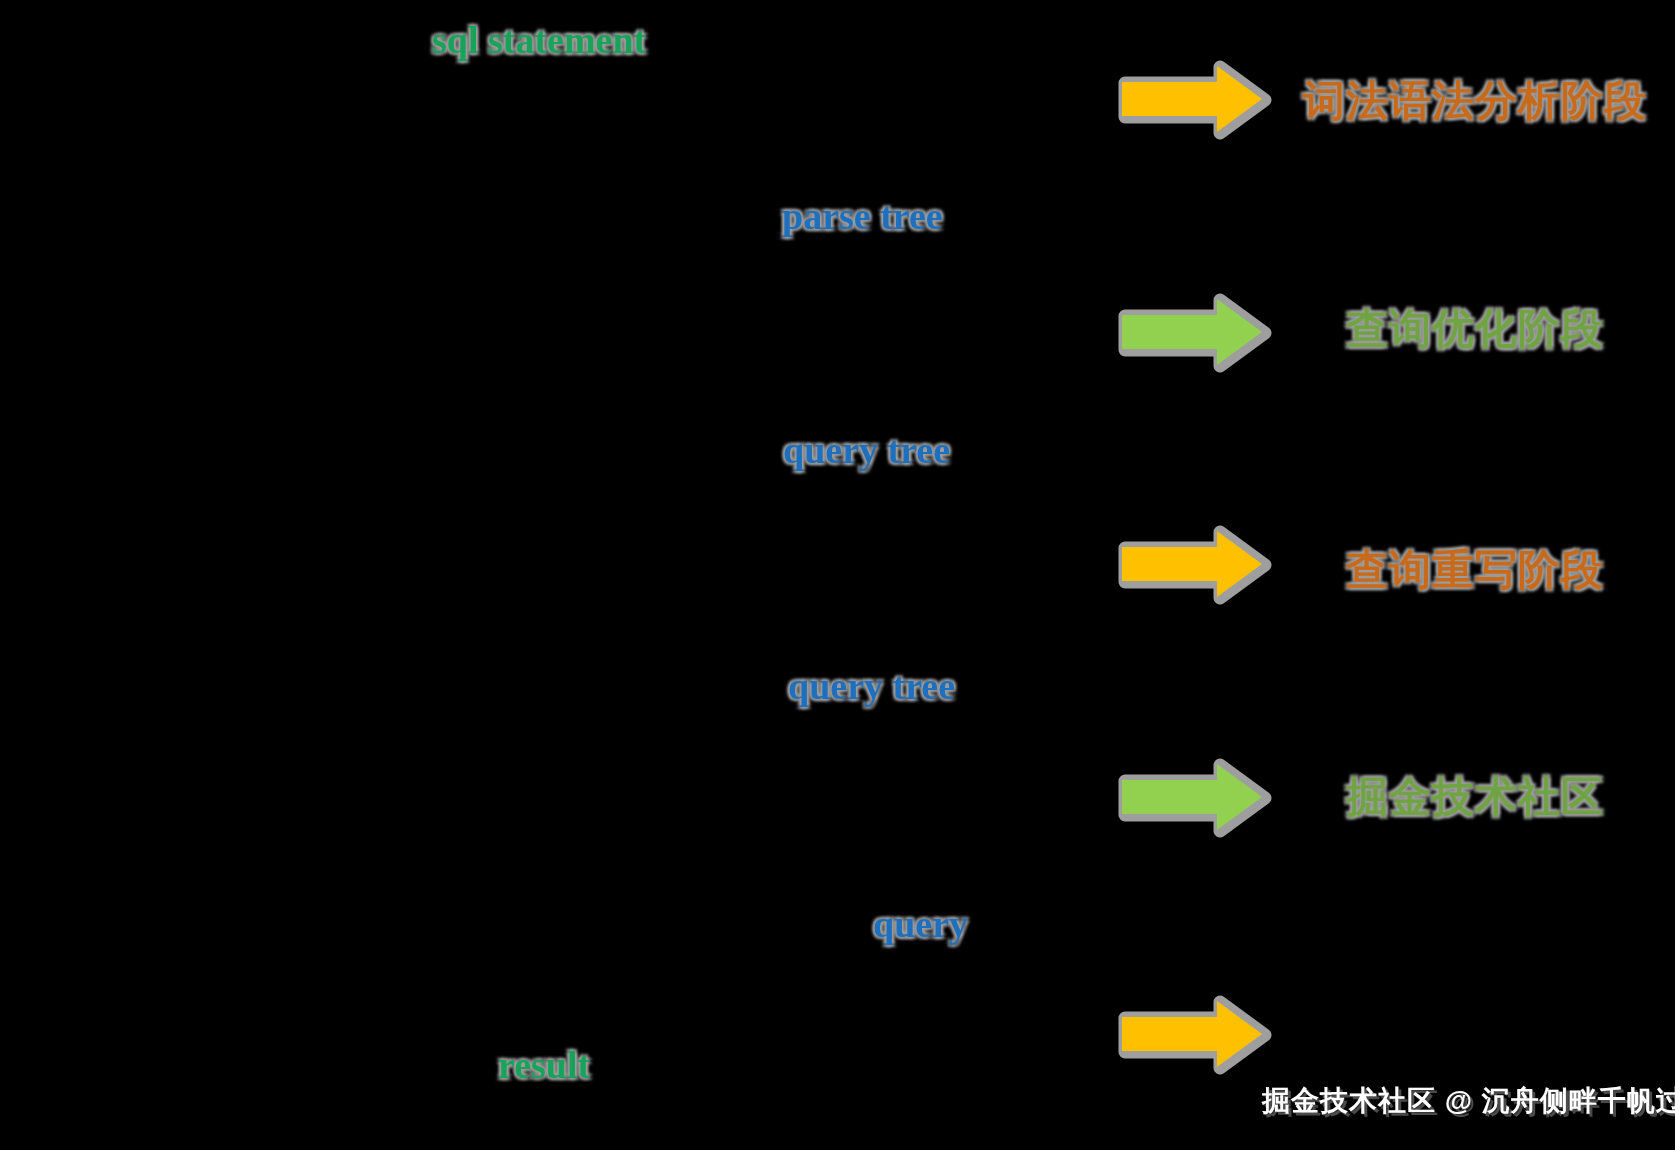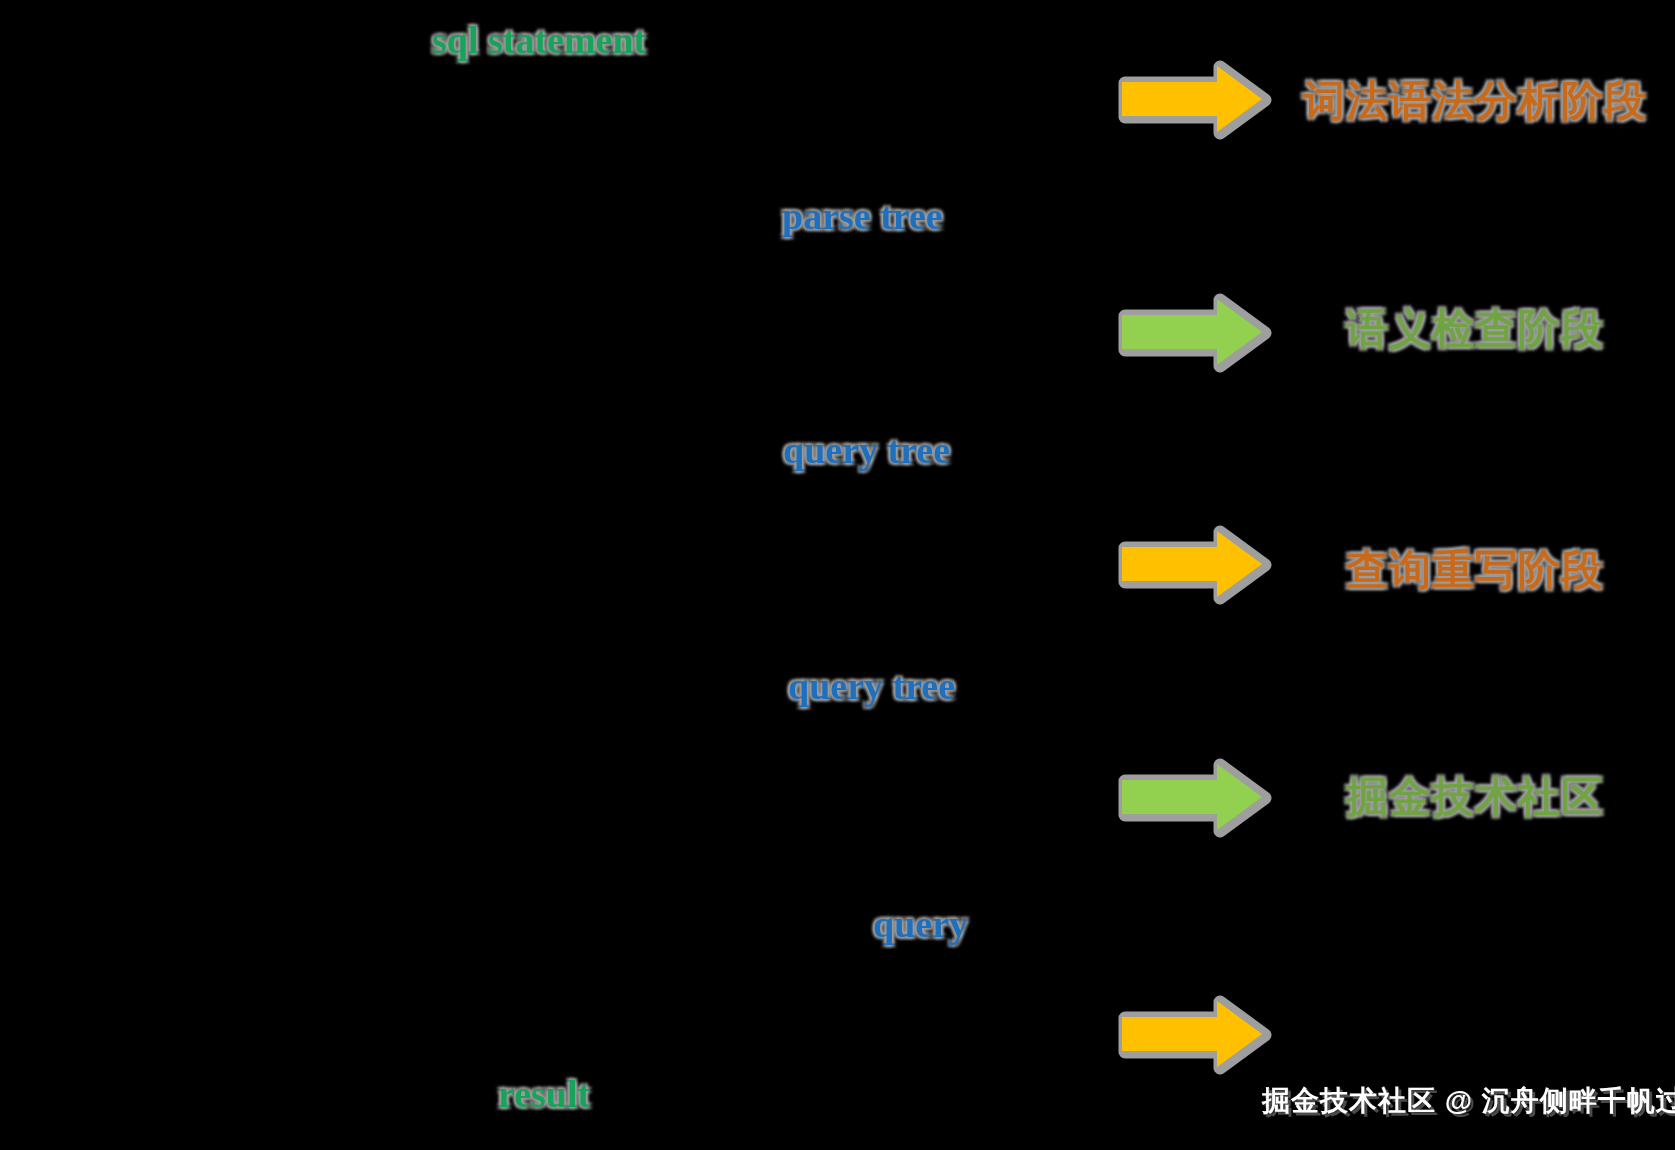--- a/index.html
+++ b/index.html
@@ -90,33 +90,33 @@
   <div class="en-label en-green" style="left:432px; top:21px;">sql statement</div>
 
   <div class="en-label en-blue" style="left:782px; top:197px;">parse tree</div>
 
   <div class="en-label en-blue" style="left:783px; top:431px;">query tree</div>
 
   <div class="en-label en-blue" style="left:788px; top:667px;">query tree</div>
 
   <div class="en-label en-blue" style="left:873px; top:905px;">query</div>
 
-  <div class="en-label en-green" style="left:498px; top:1075px;">result</div>
+  <div class="en-label en-green" style="left:498px; top:1046px;">result</div>
 
   <svg class="arrow arrow-yellow" style="top:56px;" viewBox="0 0 160 86">
     <polygon class="shadow" points="10,26 105,26 105,10 150,43 105,76 105,60 10,60"></polygon>
     <polygon class="body" points="10,26 105,26 105,10 150,43 105,76 105,60 10,60"></polygon>
   </svg>
   <div class="cn-label cn-orange" style="top:77px;">词法语法分析阶段</div>
 
   <svg class="arrow arrow-green" style="top:289px;" viewBox="0 0 160 86">
     <polygon class="shadow" points="10,26 105,26 105,10 150,43 105,76 105,60 10,60"></polygon>
     <polygon class="body" points="10,26 105,26 105,10 150,43 105,76 105,60 10,60"></polygon>
   </svg>
-  <div class="cn-label cn-green" style="top:305px;">语义检查阶段</div>
+  <div class="cn-label cn-green" style="top:305px;">查询优化阶段</div>
 
   <svg class="arrow arrow-yellow" style="top:521px;" viewBox="0 0 160 86">
     <polygon class="shadow" points="10,26 105,26 105,10 150,43 105,76 105,60 10,60"></polygon>
     <polygon class="body" points="10,26 105,26 105,10 150,43 105,76 105,60 10,60"></polygon>
   </svg>
   <div class="cn-label cn-orange" style="top:546px;text-align:right;">查询重写阶段</div>
 
   <svg class="arrow arrow-green" style="top:754px;" viewBox="0 0 160 86">
     <polygon class="shadow" points="10,26 105,26 105,10 150,43 105,76 105,60 10,60"></polygon>
     <polygon class="body" points="10,26 105,26 105,10 150,43 105,76 105,60 10,60"></polygon>

